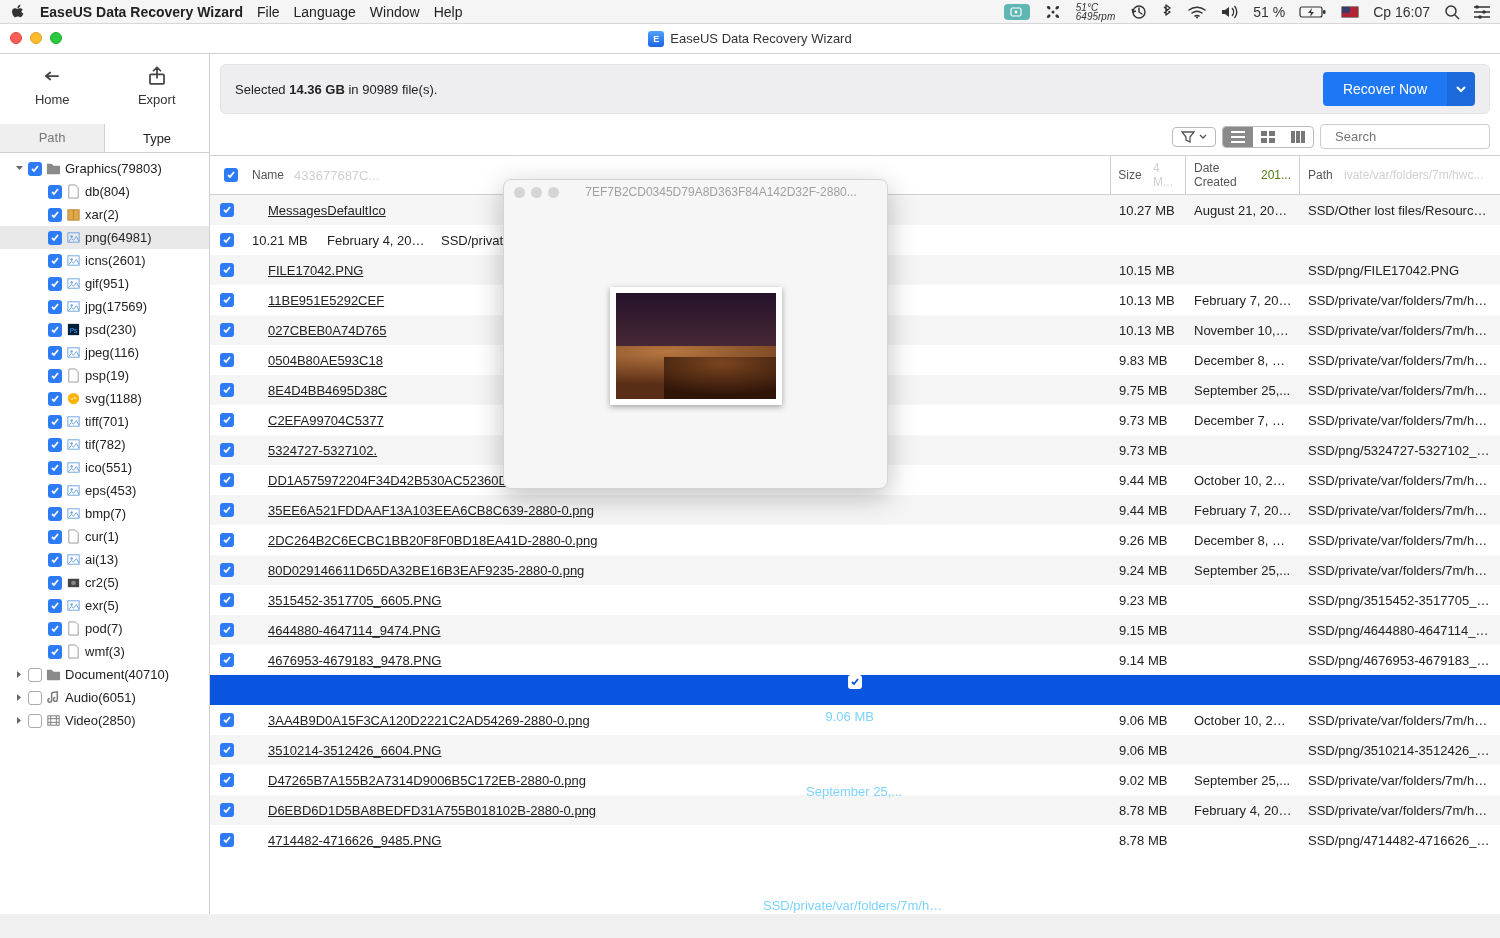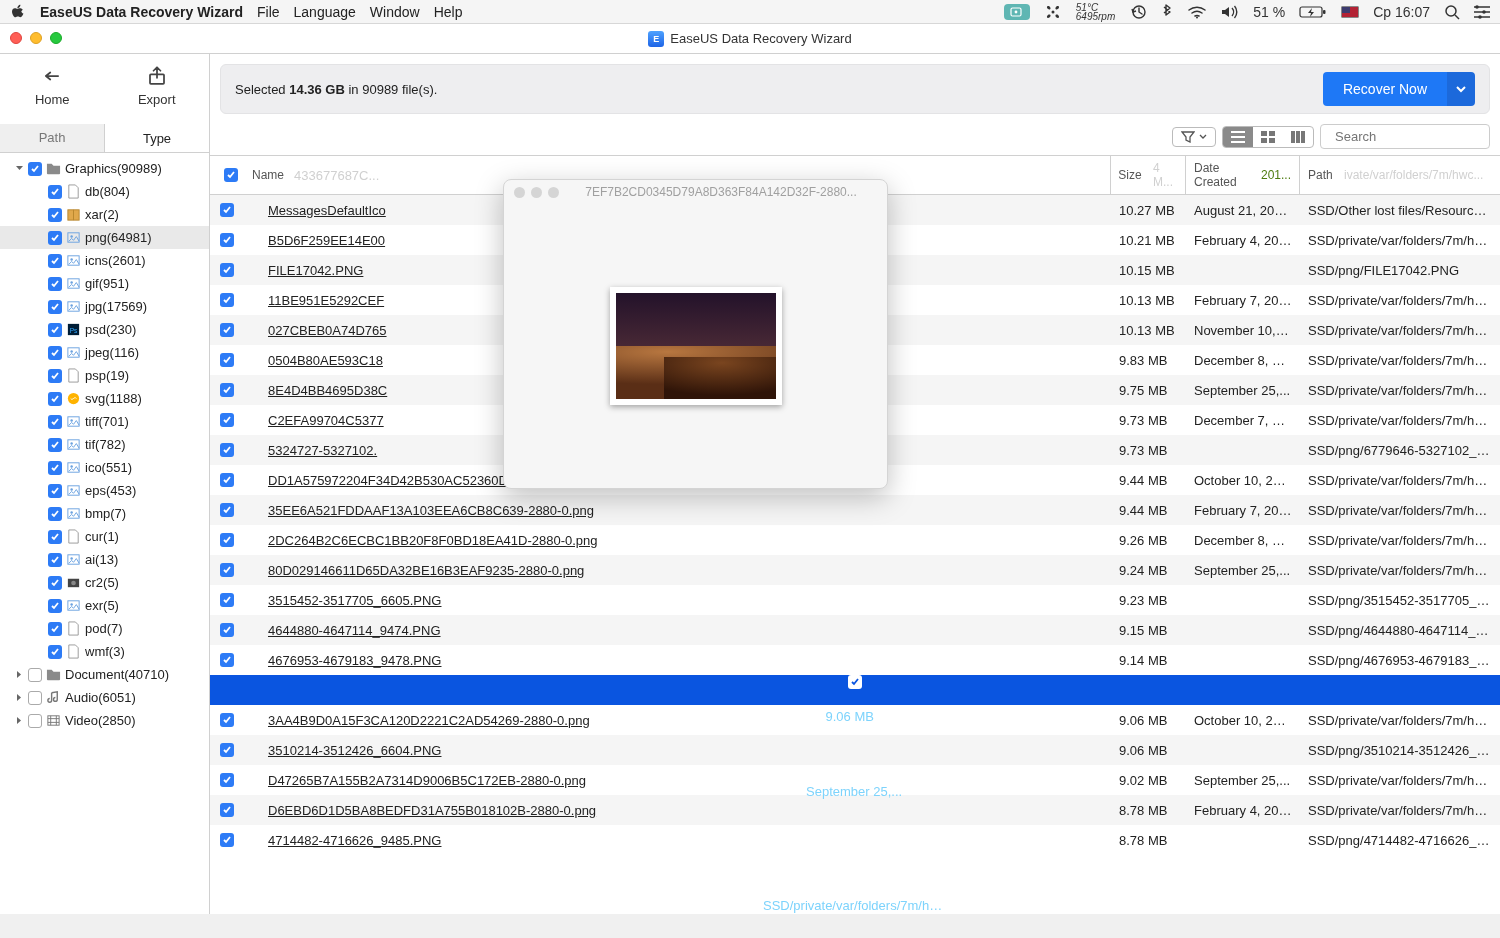--- a/index.html
+++ b/index.html
@@ -254,21 +254,21 @@
             <span class="chk">
               <svg viewBox="0 0 10 10">
                 <path d="M2 5l2 2 4-5" stroke="#fff" stroke-width="1.8" fill="none"></path>
               </svg>
             </span>
             <span class="ficon">
               <svg viewBox="0 0 16 16">
                 <path fill="#8a8a8a" d="M1 3h5l2 2h7v8a1 1 0 01-1 1H2a1 1 0 01-1-1z"></path>
               </svg>
             </span>
-            <span>Graphics(90989)</span>
+            <span>Graphics(79803)</span>
           </div>
           <div class="tree-item l1">
             <span class="chk">
               <svg viewBox="0 0 10 10">
                 <path d="M2 5l2 2 4-5" stroke="#fff" stroke-width="1.8" fill="none"></path>
               </svg>
             </span>
             <span class="ficon">
               <svg viewBox="0 0 16 16">
                 <path fill="none" stroke="#999" d="M3 1h7l3 3v11H3z"></path>
@@ -700,21 +700,20 @@
             <div class="cell c-path">SSD/Other lost files/Resources/...</div>
           </div>
           <div class="row">
             <div class="cell c-chk">
               <span class="chk">
                 <svg viewBox="0 0 10 10">
                   <path d="M2 5l2 2 4-5" stroke="#fff" stroke-width="1.8" fill="none"></path>
                 </svg>
               </span>
             </div>
-            <div class="cell c-name">B5D6F259EE14E00</div>
             <div class="cell c-size">10.21 MB</div>
             <div class="cell c-date">February 4, 201...</div>
             <div class="cell c-path">SSD/private/var/folders/7m/hwc...</div>
           </div>
           <div class="row">
             <div class="cell c-chk">
               <span class="chk">
                 <svg viewBox="0 0 10 10">
                   <path d="M2 5l2 2 4-5" stroke="#fff" stroke-width="1.8" fill="none"></path>
                 </svg>
@@ -794,21 +793,21 @@
             <div class="cell c-chk">
               <span class="chk">
                 <svg viewBox="0 0 10 10">
                   <path d="M2 5l2 2 4-5" stroke="#fff" stroke-width="1.8" fill="none"></path>
                 </svg>
               </span>
             </div>
             <div class="cell c-name">5324727-5327102.</div>
             <div class="cell c-size">9.73 MB</div>
             <div class="cell c-date"></div>
-            <div class="cell c-path">SSD/png/6779646-5327102_1...</div>
+            <div class="cell c-path">SSD/png/5324727-5327102_1...</div>
           </div>
           <div class="row">
             <div class="cell c-chk">
               <span class="chk">
                 <svg viewBox="0 0 10 10">
                   <path d="M2 5l2 2 4-5" stroke="#fff" stroke-width="1.8" fill="none"></path>
                 </svg>
               </span>
             </div>
             <div class="cell c-name">DD1A575972204F34D42B530AC52360D8-2880-0.png</div>

